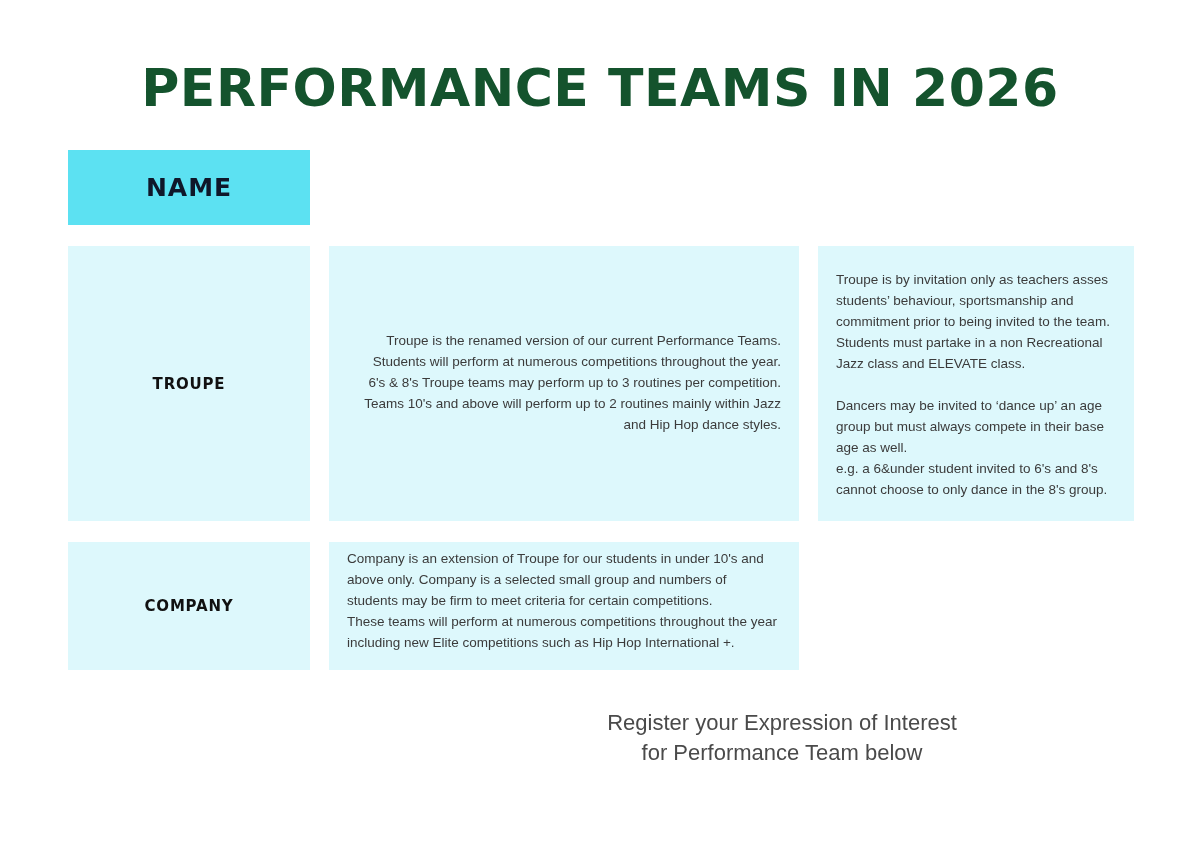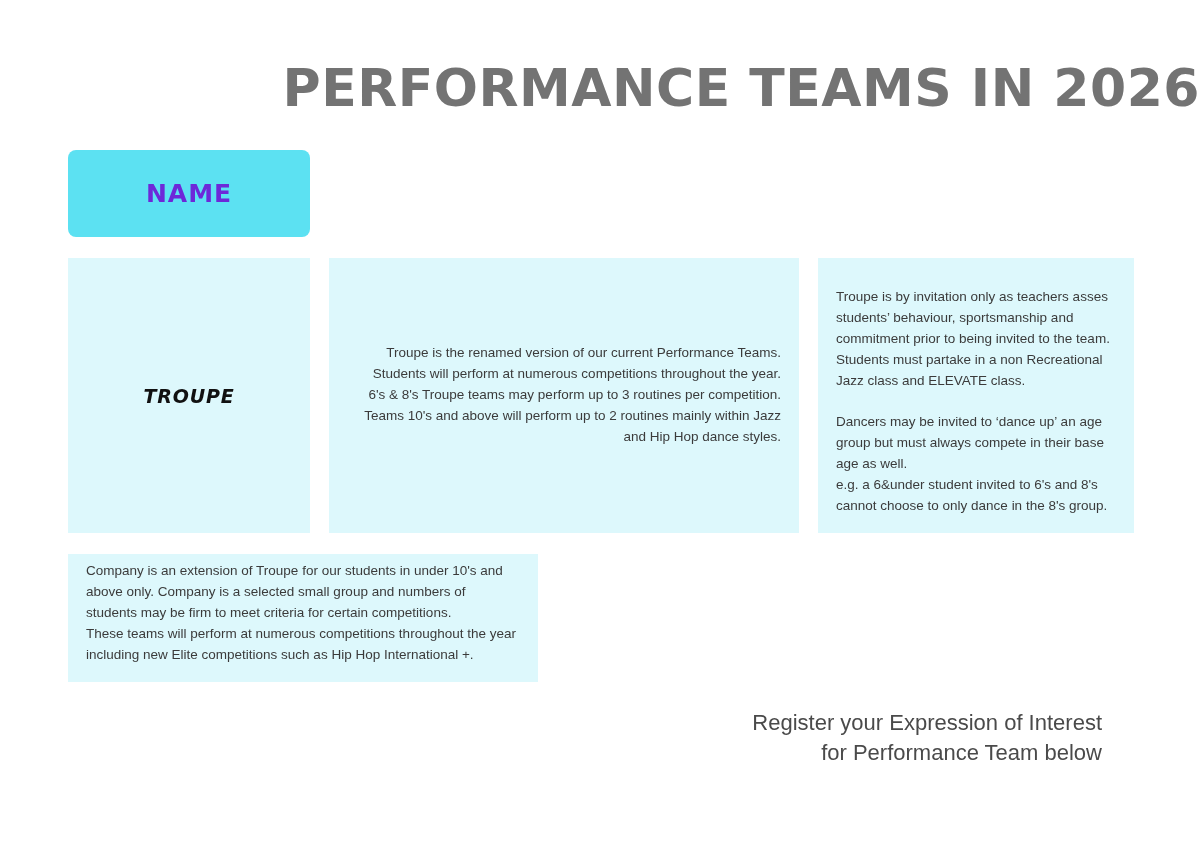--- a/index.html
+++ b/index.html
@@ -18,25 +18,25 @@
     width: 1200px;
     height: 848px;
     background: #ffffff;
     box-sizing: border-box;
   }
   .title {
     position: absolute;
     left: 0;
     top: 58px;
     width: 1200px;
-    text-align: right;
+    text-align: center;
     font-size: 52px;
     font-weight: bold;
     letter-spacing: 0.5px;
-    color: #737373;
+    color: #14532d;
     font-family: "DejaVu Sans", sans-serif;
   }
   .table {
     position: absolute;
     left: 68px;
     top: 150px;
     width: 1066px;
   }
   .row {
     display: flex;
@@ -45,47 +45,45 @@
   }
   .row + .row {
     margin-top: 21px;
   }
   .cell-name     { width: 242px; flex: 0 0 242px; }
   .cell-desc     { width: 470px; flex: 0 0 470px; }
   .cell-cond     { width: 316px; flex: 0 0 316px; }
 
   .header-row .hcell {
     background: #5ce1f2;
-    height: 87px;
+    height: 75px;
     display: flex;
     align-items: center;
     justify-content: center;
-    color: #6d28d9;
+    color: #0f172a;
     font-size: 25px;
     font-weight: bold;
     letter-spacing: 1px;
     font-family: "DejaVu Sans", sans-serif;
-    border-radius: 8px;
   }
   .body-row .bcell {
     background: #ddf8fc;
     box-sizing: border-box;
   }
   .body-row .cell-name {
     display: flex;
     align-items: center;
     justify-content: center;
   }
   .name-label {
-    font-size: 19px;
+    font-size: 15px;
     font-weight: bold;
     color: #111111;
     letter-spacing: 0.8px;
     font-family: "DejaVu Sans", sans-serif;
-    font-style: italic;
   }
   .body-row .cell-desc,
   .body-row .cell-cond {
     display: flex;
     align-items: flex-end;
     padding: 16px 18px;
   }
   .para {
     font-size: 13.5px;
     line-height: 1.55;
@@ -93,29 +91,29 @@
     font-family: "Liberation Sans", sans-serif;
     white-space: pre-line;
   }
   .row-troupe .cell-name,
   .row-troupe .cell-desc,
   .row-troupe .cell-cond { height: 275px; }
   .row-company .cell-name,
   .row-company .cell-desc,
   .row-company .cell-cond { height: 128px; }
 
-  .row-troupe .cell-cond { align-items: flex-end; padding-top: 20px; }
+  .row-troupe .cell-cond { align-items: center; padding-top: 20px; }
   .row-troupe .cell-desc { align-items: center; text-align: right; }
 
   .footer {
     position: absolute;
     right: 98px;
     top: 708px;
     width: 640px;
-    text-align: right;
+    text-align: center;
     font-size: 22px;
     line-height: 1.35;
     color: #4a4a4a;
     font-family: "Liberation Sans", sans-serif;
     white-space: pre-line;
   }
 </style>
 </head>
 <body>
 
@@ -139,20 +137,23 @@
       </div>
       <div class="bcell cell-cond">
         <div class="para">Troupe is by invitation only as teachers asses students’ behaviour, sportsmanship and commitment prior to being invited to the team. Students must partake in a non Recreational Jazz class and ELEVATE class.
 
 Dancers may be invited to ‘dance up’ an age group but must always compete in their base age as well.
 e.g. a 6&amp;under student invited to 6's and 8's cannot choose to only dance in the 8's group.</div>
       </div>
     </div>
 
     <div class="row body-row row-company">
+      <div class="bcell cell-name">
+        <span class="name-label">COMPANY</span>
+      </div>
       <div class="bcell cell-desc">
         <div class="para">Company is an extension of Troupe for our students in under 10's and above only. Company is a selected small group and numbers of students may be firm to meet criteria for certain competitions.
 These teams will perform at numerous competitions throughout the year including new Elite competitions such as Hip Hop International +.</div>
       </div>
     </div>
 
   </div>
 
   <div class="footer">Register your Expression of Interest
 for Performance Team below</div>

